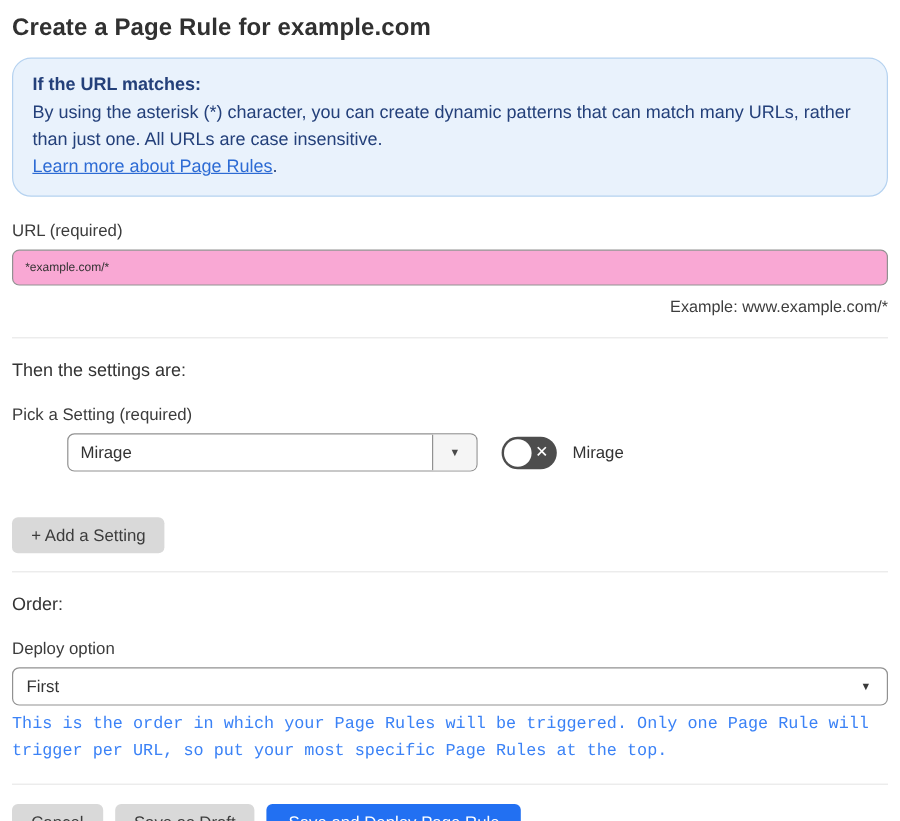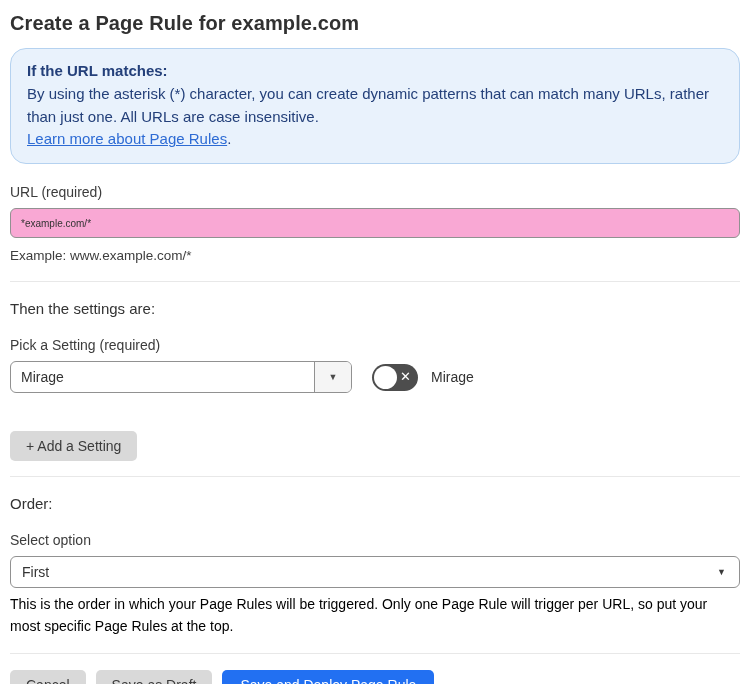--- a/index.html
+++ b/index.html
@@ -56,38 +56,40 @@
     font-family: "Liberation Sans", "DejaVu Sans", sans-serif;
     outline: none;
     background: #f9a8d4;
   }
 
   .helper-text {
     font-size: 13.5px;
     color: #3e3e3e;
     margin-top: 8px;
     line-height: 1.5;
+    text-align: right;
   }
 
   .divider {
     border: none;
     border-top: 1px solid #e8e8e8;
     margin: 15px 0 0 0;
   }
 
   .section-heading {
     font-size: 15px;
     font-weight: 400;
     color: #333333;
     margin-top: 18px;
   }
 
   .setting-row {
     display: flex;
     align-items: center;
+    margin-left: 46px;
   }
 
   .select-group {
     width: 342px;
     height: 32px;
     border: 1px solid #919191;
     border-radius: 6px;
     display: flex;
     align-items: stretch;
     background: #ffffff;
@@ -176,24 +178,25 @@
     justify-content: space-between;
     padding: 0 13px 0 11px;
     font-size: 14px;
     color: #333333;
     cursor: pointer;
   }
   .full-select .arrow { font-size: 9px; color: #3a3a3a; }
 
   .order-helper {
     font-size: 14px;
-    color: #000000;
+    color: #3b82f6;
     line-height: 1.55;
     margin-top: 6px;
     max-width: 720px;
+    font-family: Liberation Mono, monospace;
   }
 
   .footer-actions {
     display: flex;
     gap: 10px;
     margin-top: 16px;
   }
   .footer-actions .btn-primary { padding: 0 18px; }
 </style>
 </head>
@@ -232,21 +235,21 @@
     </div>
     <div class="toggle-text-label">Mirage</div>
   </div>
 
   <button class="btn btn-gray add-setting-btn">+ Add a Setting</button>
 
   <hr class="divider">
 
   <div class="section-heading">Order:</div>
 
-  <div class="field-label">Select option</div>
+  <div class="field-label">Deploy option</div>
 
   <div class="full-select">
     <span>First</span>
     <span class="arrow">▼</span>
   </div>
 
   <div class="order-helper">This is the order in which your Page Rules will be triggered. Only one Page Rule will trigger per URL, so put your most specific Page Rules at the top.</div>
 
   <hr class="divider">
 

